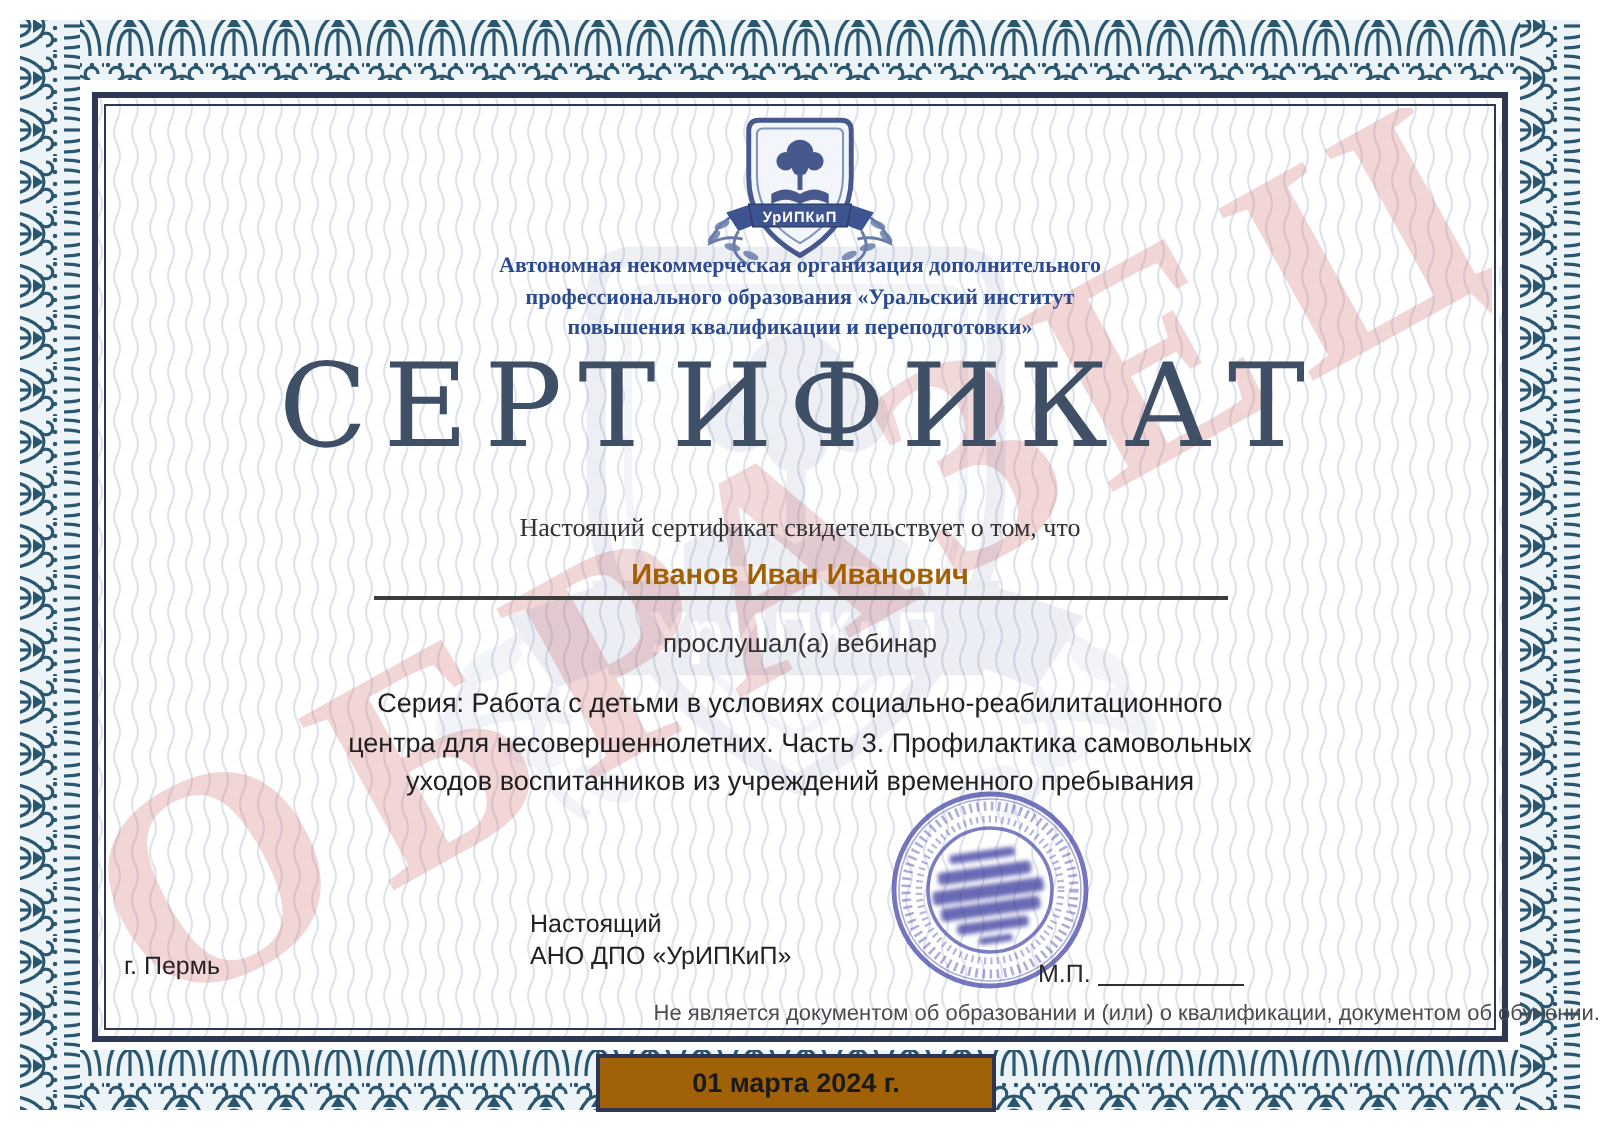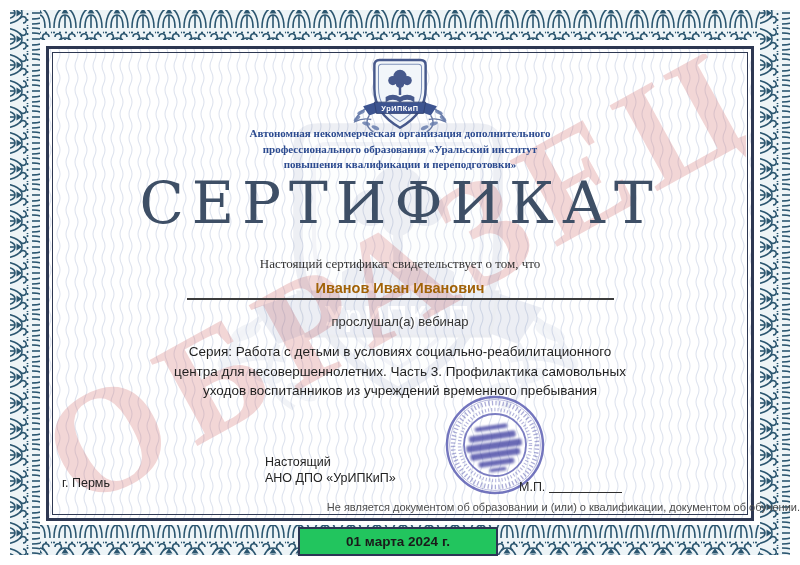--- a/index.html
+++ b/index.html
@@ -38,21 +38,21 @@
   .director{position:absolute;left:265px;top:454px;font-size:12.5px;
             line-height:16px;color:#222;}
   .city{position:absolute;left:62px;top:476px;font-size:12.5px;color:#222;}
   .stamp{position:absolute;left:440px;top:390px;}
   .mp{position:absolute;left:519px;top:480px;font-size:12.5px;color:#2b2b2b;z-index:4;text-align:center;}
   .sig-line{position:absolute;left:549px;top:492px;width:73px;height:0;
             border-top:1.5px solid #2f2f2f;z-index:4;}
   .footnote{position:absolute;left:0;right:0;top:501px;text-align:right;
             font-size:11px;color:#4b4b4b;padding-left:42px;}
   .date-box{position:absolute;left:298px;top:527px;width:196px;height:25px;
-            background:#22c55e;border:2px solid #2c3654;z-index:6;
+            background:#a16207;border:2px solid #2c3654;z-index:6;
             text-align:center;line-height:25px;font-size:13.5px;
             font-weight:bold;color:#1a1a1a;}
 </style>
 </head>
 <body>
 
 <div class="page">
 
   <svg class="bg-svg" width="800" height="565">
     <defs>

